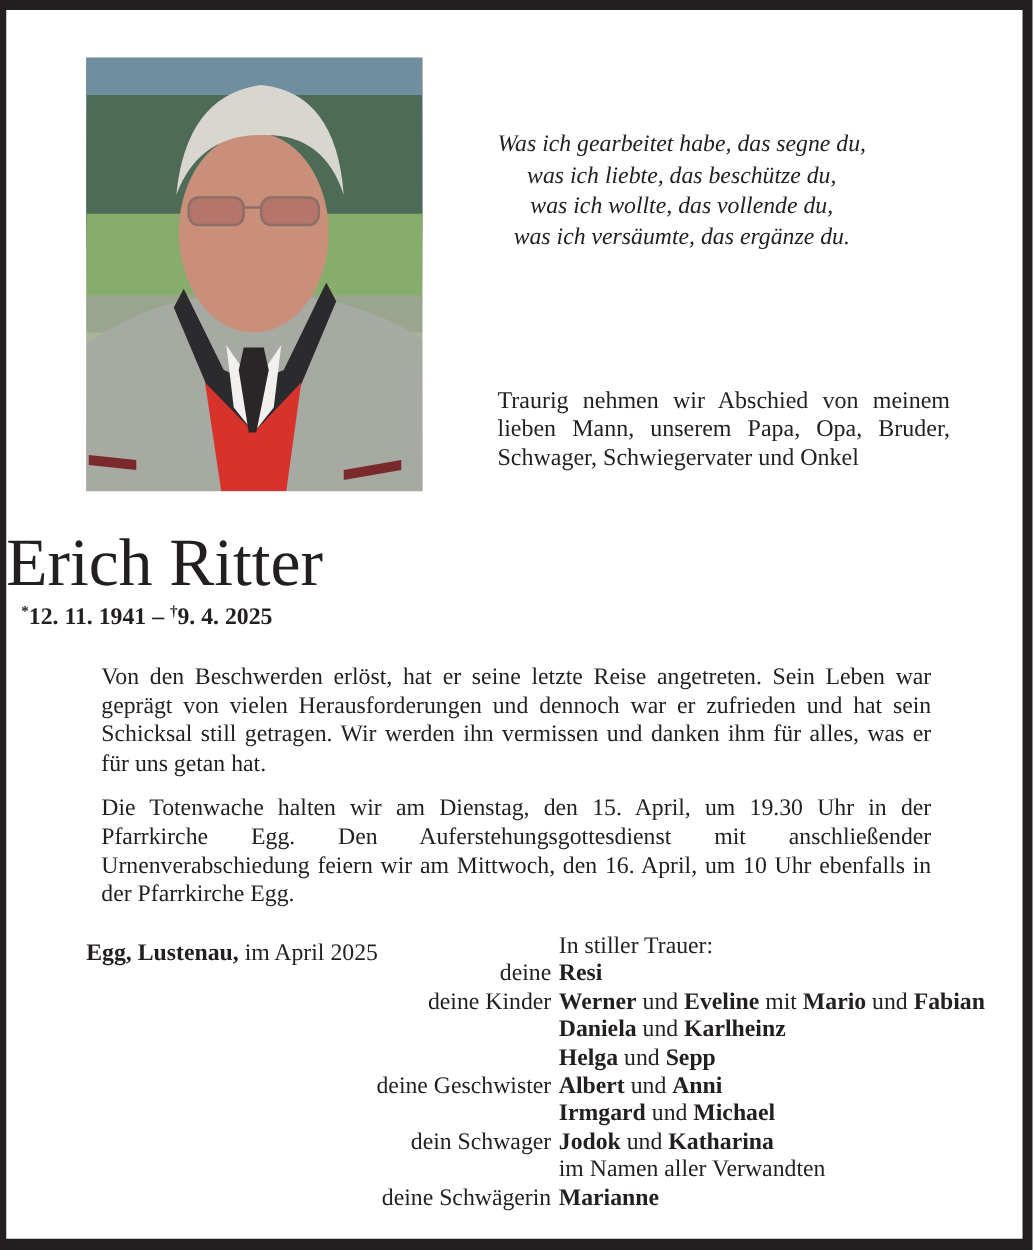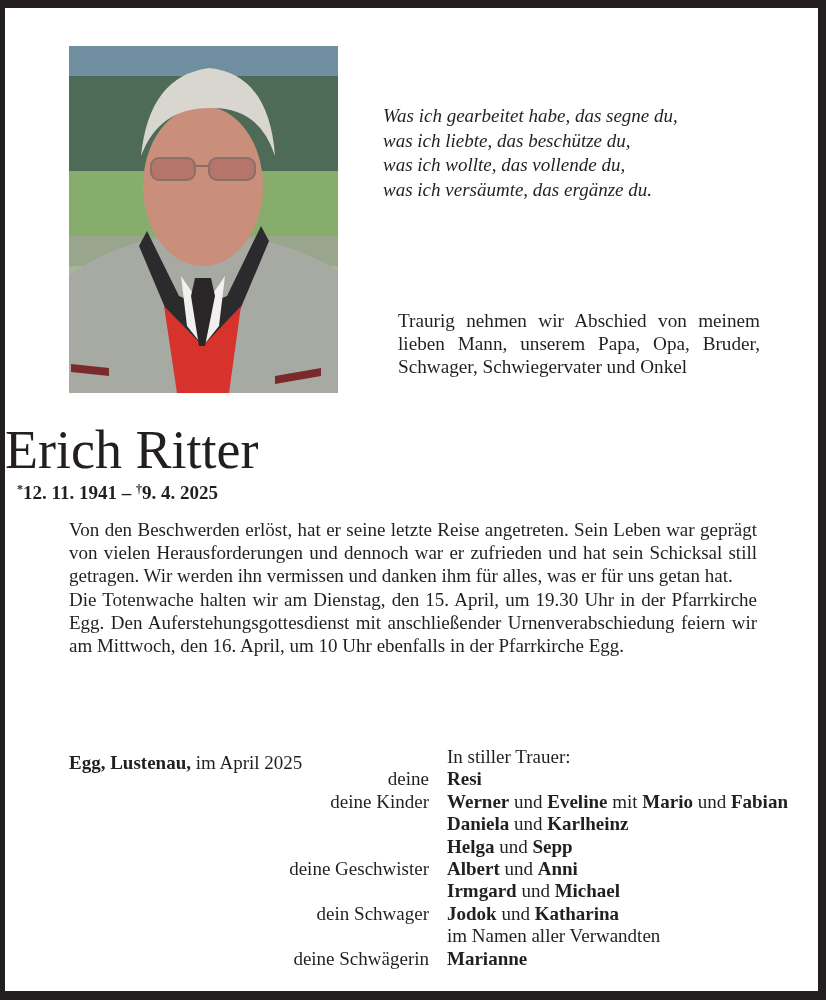--- a/index.html
+++ b/index.html
@@ -2,37 +2,37 @@
 <html><head>
 <meta charset="utf-8">
 <style>
   html, body { margin:0; padding:0; }
   body { width:826px; height:1000px; background:#231f20; position:relative; overflow:hidden;
          font-family:"DejaVu Serif", "Liberation Serif", serif; color:#231f20; }
   .page { position:absolute; left:5px; top:8px; width:813px; height:983px; background:#ffffff; }
   .photo { position:absolute; left:64px; top:38px; width:269px; height:347px; overflow:hidden;
            background:linear-gradient(180deg,#8fb0c8 0%,#4c6a5a 18%,#3f5a48 38%,#7fa86a 45%,#9bbf7a 55%,#a9b49a 65%,#9b9b96 100%); }
   .photo svg { width:100%; height:100%; display:block; }
-  .poem { position:absolute; left:378px; top:96px; font-style:italic; font-family:"Liberation Serif", serif;
-          font-size:19px; line-height:24.5px; }
+  .poem { position:absolute; left:393px; top:96px; font-style:italic; font-family:"Liberation Serif", serif;
+          font-size:19px; line-height:24.5px;text-align:center; }
   .poem div { white-space:nowrap; }
   .intro { position:absolute; left:393px; top:301px; width:362px; font-family:"Liberation Serif", serif;
            font-size:19.2px; line-height:23px; text-align:justify; }
   .name { position:absolute; left:0; width:813px; top:410px; font-family:"Liberation Serif", serif;
           font-size:54px; line-height:64px; }
   .dates { position:absolute; left:0; width:813px; top:469px; text-align:left; font-family:Liberation Serif, serif;
            font-weight:bold; font-size:19px; line-height:24px;padding-left:12px; }
   .dates sup { font-size:12px; vertical-align:6px; }
   .body { position:absolute; left:64px; top:510px; width:688px; font-family:"Liberation Serif", serif;
           font-size:19px; line-height:23.2px; text-align:justify; }
-  .body p { margin:0; }
+  .body p { margin:12px; }
   .place { position:absolute; left:64px; top:703px; font-family:"Liberation Serif", serif; font-size:19px; line-height:24px;margin-top:40px; }
   .mourn { position:absolute; left:0; top:738px; width:813px; font-family:"Liberation Serif", serif; font-size:19px;margin-left:40px; }
   .row { display:flex; height:22.4px; line-height:22.4px; }
-  .lbl { width:402px; text-align:right; padding-right:18px; box-sizing:border-box; white-space:nowrap; }
+  .lbl { width:402px; text-align:right; padding-right:6px; box-sizing:border-box; white-space:nowrap; }
   .val { white-space:nowrap; }
   b { font-weight:bold; }
 </style>
 </head>
 <body>
 
 <div class="page">
 
   <div class="photo">
     <svg viewBox="0 0 269 347" preserveAspectRatio="none">

